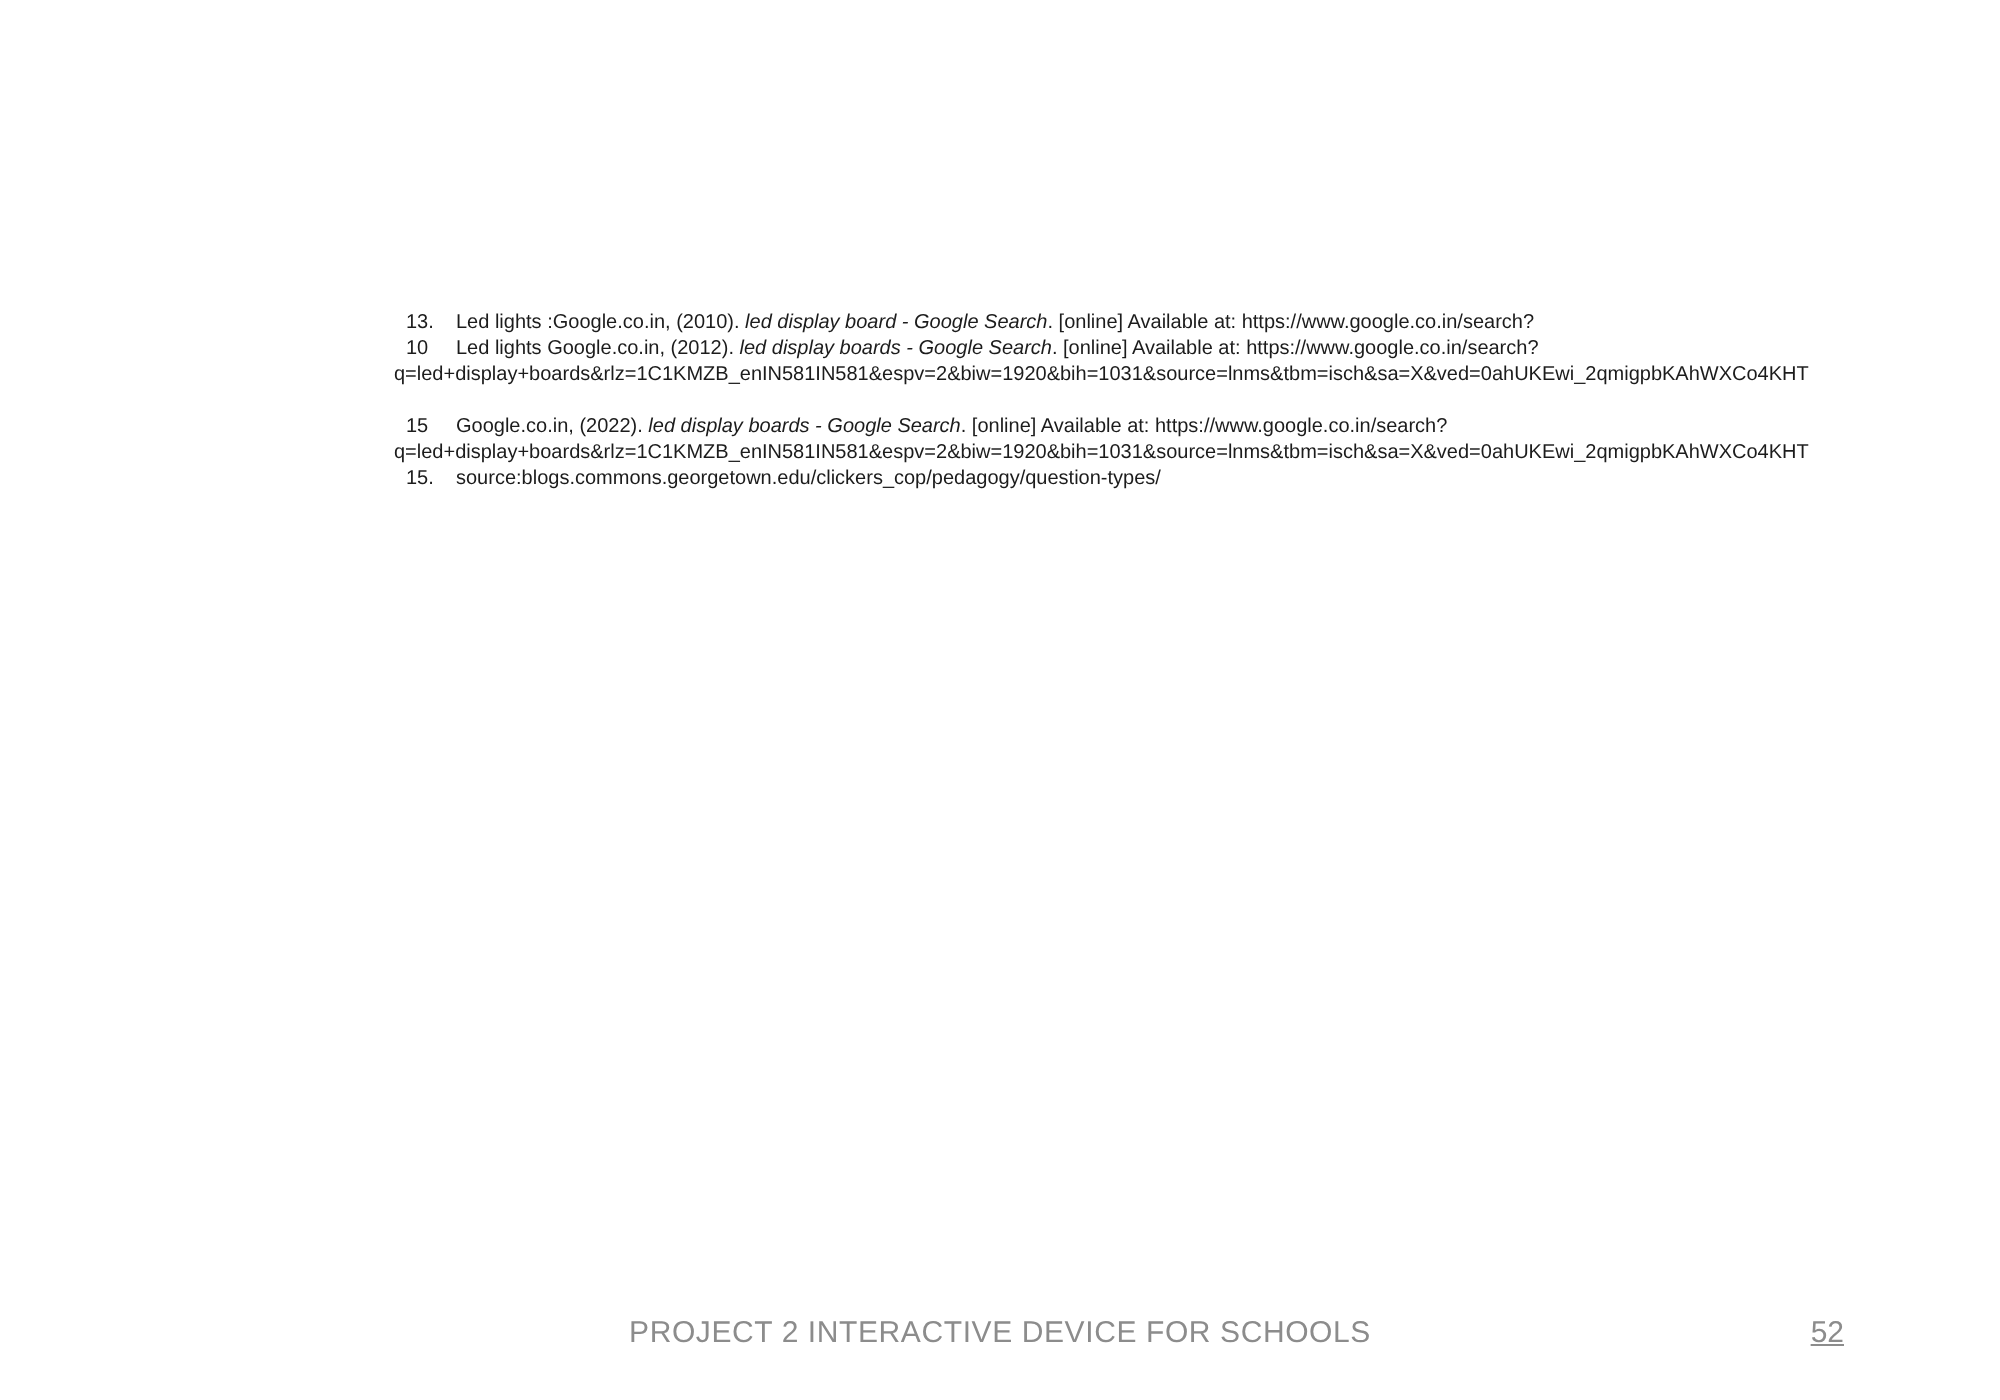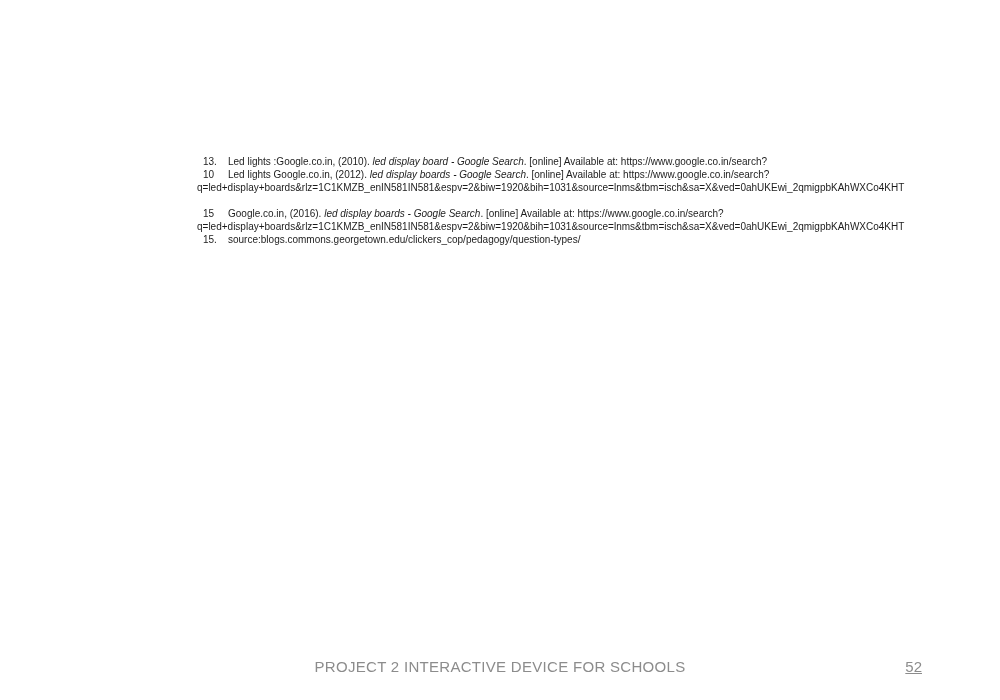--- a/index.html
+++ b/index.html
@@ -75,21 +75,21 @@
     </div>
 
     <div>
       <div class="ref-line"><span class="ref-num">10</span><span>Led lights Google.co.in, (2012). </span><span class="ref-title-italic">led display boards - Google Search</span><span>. [online] Available at: https://www.google.co.in/search?</span></div>
       <div class="ref-line">q=led+display+boards&amp;rlz=1C1KMZB_enIN581IN581&amp;espv=2&amp;biw=1920&amp;bih=1031&amp;source=lnms&amp;tbm=isch&amp;sa=X&amp;ved=0ahUKEwi_2qmigpbKAhWXCo4KHT</div>
     </div>
 
     <div class="ref-spacer"></div>
 
     <div>
-      <div class="ref-line"><span class="ref-num">15</span><span>Google.co.in, (2016). </span><span class="ref-title-italic">led display boards - Google Search</span><span>. [online] Available at: https://www.google.co.in/search?</span></div>
+      <div class="ref-line"><span class="ref-num">15</span><span>Google.co.in, (2022). </span><span class="ref-title-italic">led display boards - Google Search</span><span>. [online] Available at: https://www.google.co.in/search?</span></div>
       <div class="ref-line">q=led+display+boards&amp;rlz=1C1KMZB_enIN581IN581&amp;espv=2&amp;biw=1920&amp;bih=1031&amp;source=lnms&amp;tbm=isch&amp;sa=X&amp;ved=0ahUKEwi_2qmigpbKAhWXCo4KHT</div>
     </div>
 
     <div>
       <div class="ref-line"><span class="ref-num">15.</span><span>source:blogs.commons.georgetown.edu/clickers_cop/pedagogy/question-types/</span></div>
     </div>
 
   </div>
 
   <div class="footer-title">PROJECT 2 INTERACTIVE DEVICE FOR SCHOOLS</div>

